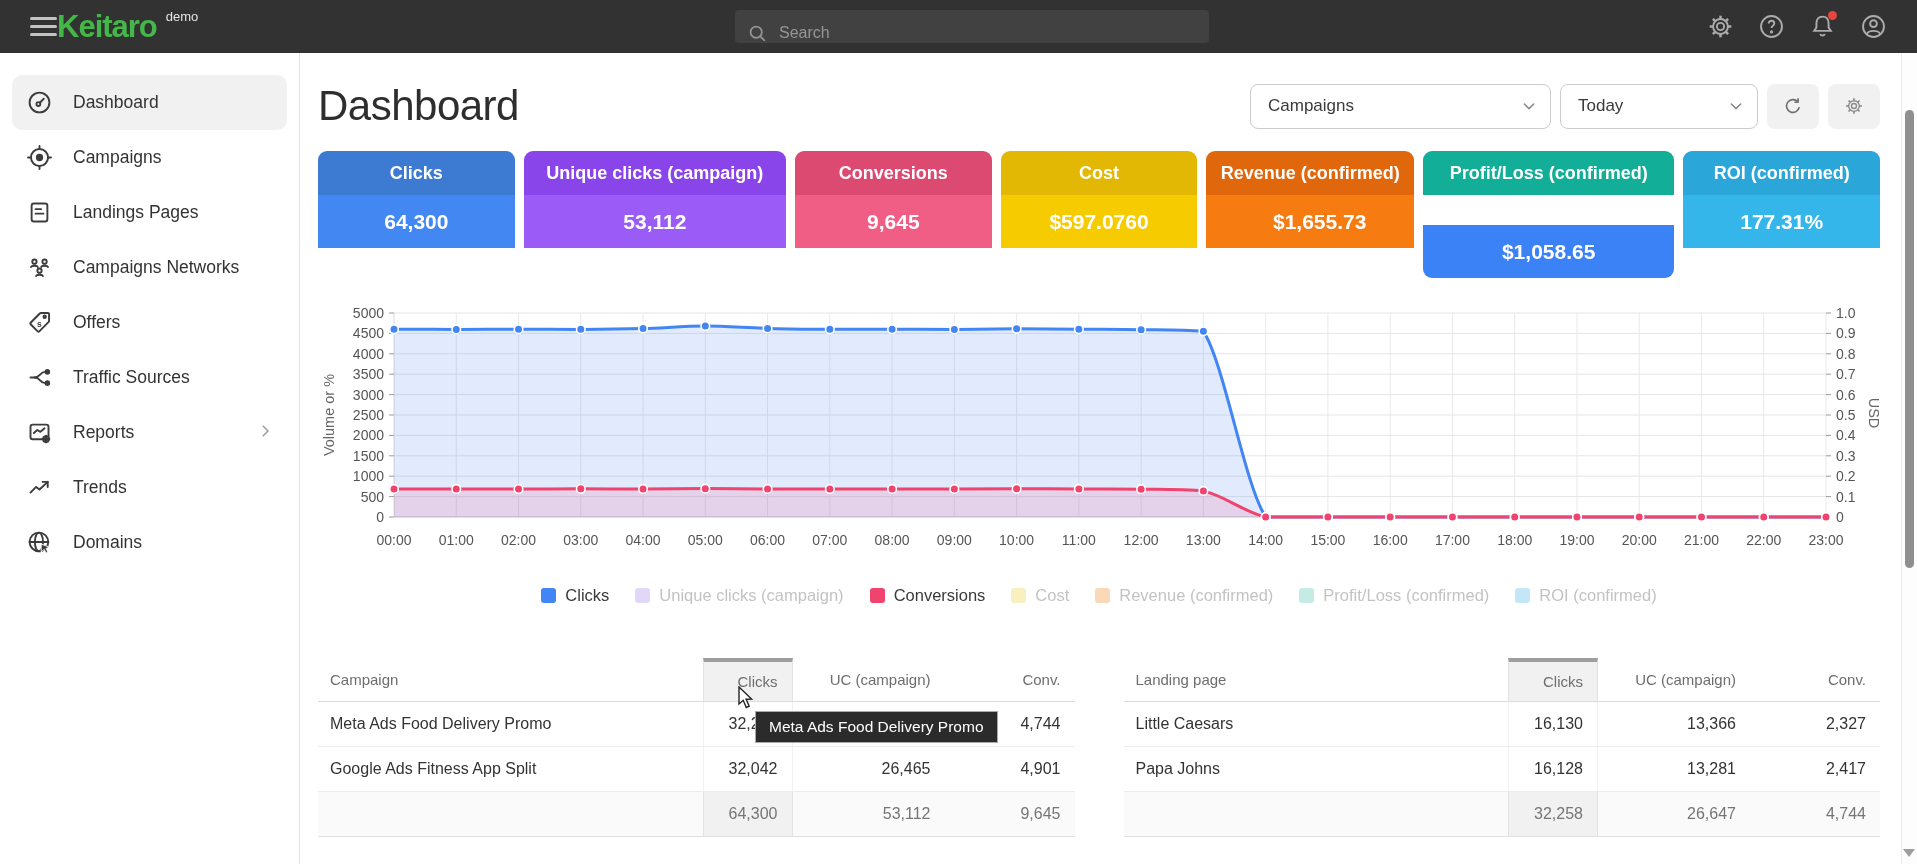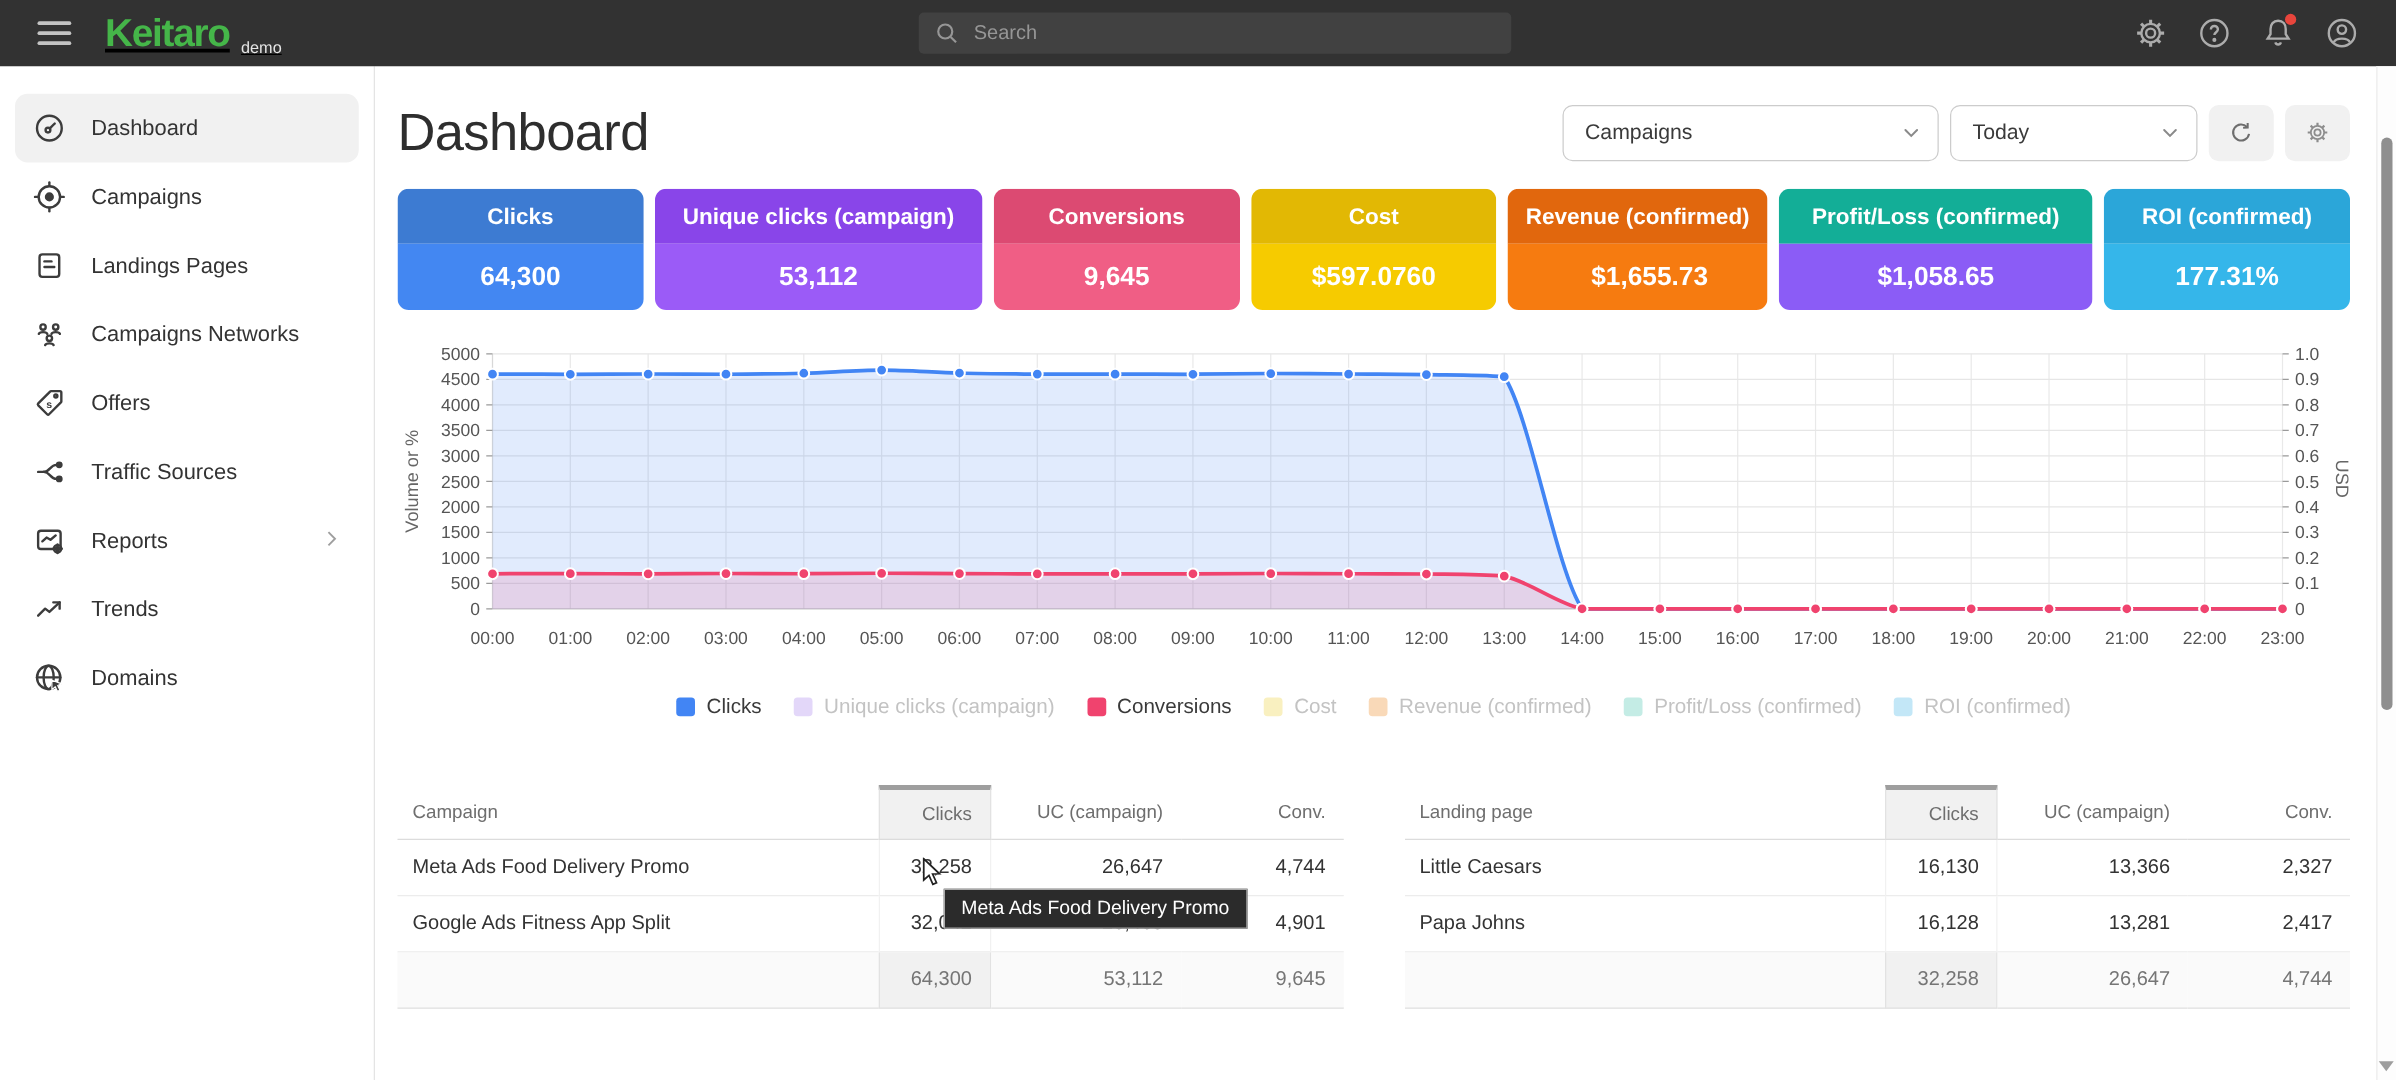--- a/index.html
+++ b/index.html
@@ -2,24 +2,24 @@
 <html><head>
 <meta charset="utf-8">
 <style>
   html,body{margin:0;padding:0;background:#fff;font-family:"Liberation Sans","DejaVu Sans",sans-serif;}
   body{width:1917px;height:864px;position:relative;overflow:hidden;}
 
   
   .topbar{position:absolute;top:0;left:0;right:0;height:53px;background:#323232;display:flex;align-items:center;z-index:40;}
   .burger{margin-left:30px;width:27px;cursor:pointer;}
   .burger span{display:block;height:2.6px;background:#c3c3c3;border-radius:2px;margin:5.2px 0;}
-  .brand-wrap{display:flex;align-items:flex-end;margin-left:27px;text-decoration:underline;}
+  .brand-wrap{display:flex;align-items:flex-start;}
   .brand{font-size:31px;font-weight:800;color:#45b649;letter-spacing:-1px;}
   .brand-sub{color:#e5e5e5;font-size:13px;margin-left:9px;}
-  .search{position:absolute;left:735px;top:10px;width:474px;height:33px;background:#414141;border-radius:4px;display:flex;align-items:center;}
+  .search{position:absolute;left:735px;top:10px;width:474px;height:33px;background:#414141;border-radius:4px;display:flex;align-items:flex-end;}
   .search svg{margin:0 10px 0 13px;}
   .search input{flex:1;background:transparent;border:none;outline:none;color:#ddd;font-size:16px;font-family:inherit;}
   .search input::placeholder{color:#969696;}
   .top-icons{position:absolute;right:30px;top:0;height:53px;display:flex;align-items:center;gap:24px;}
   .tico{width:27px;height:27px;position:relative;color:#acacac;cursor:pointer;}
   .tico svg{display:block;}
   .bell-dot{position:absolute;top:-2px;right:-1px;width:9px;height:9px;border-radius:50%;background:#e8453c;}
 
   
   .sidebar{position:absolute;top:53px;left:0;width:300px;bottom:0;background:#fff;border-right:1px solid #e4e4e4;padding-top:22px;box-sizing:border-box;}
@@ -286,21 +286,21 @@
       <div class="card" style="flex:1 1 0;">
         <div class="card-h" style="background: rgb(226, 184, 4);">Cost</div>
         <div class="card-v" style="background: rgb(246, 203, 0);">$597.0760</div>
       </div>
       <div class="card" style="flex:1.0555555555555556 1 0;">
         <div class="card-h" style="background: rgb(225, 103, 13);">Revenue (confirmed)</div>
         <div class="card-v" style="background: rgb(246, 123, 16); padding-left: 19px;">$1,655.73</div>
       </div>
       <div class="card" style="flex:1.2777777777777777 1 0;">
         <div class="card-h" style="background: rgb(19, 174, 151);">Profit/Loss (confirmed)</div>
-        <div class="card-v" style="background: #8b5cf6;">$1,058.65</div>
+        <div class="card-v" style="background: #3b82f6; margin-top: 30px;">$1,058.65</div>
       </div>
       <div class="card" style="flex:1 1 0;">
         <div class="card-h" style="background: rgb(43, 166, 217);">ROI (confirmed)</div>
         <div class="card-v" style="background: rgb(53, 182, 234);">177.31%</div>
       </div>
     </div>
 
   <div class="chart-wrap">
     <svg id="chart" width="1561" height="250">
         <line x1="76" y1="8" x2="76" y2="212" stroke="#d8d8d8" stroke-width="1"></line>

